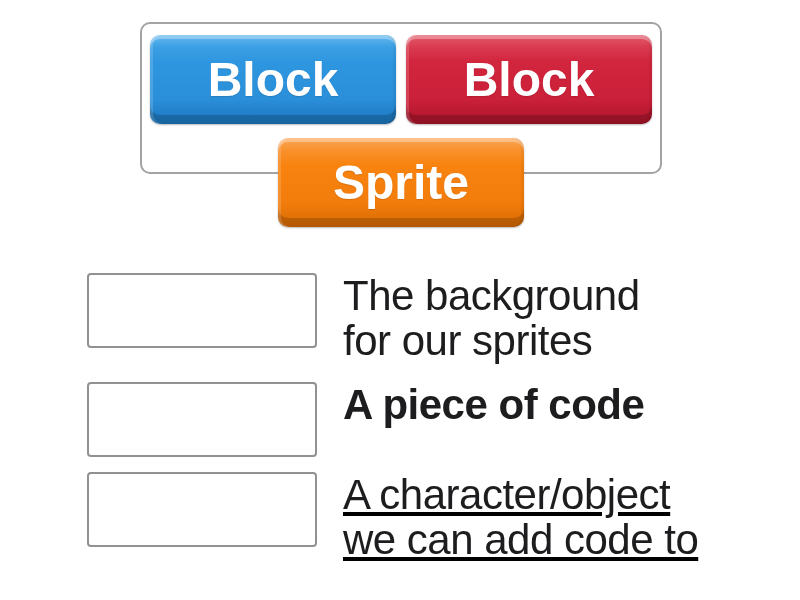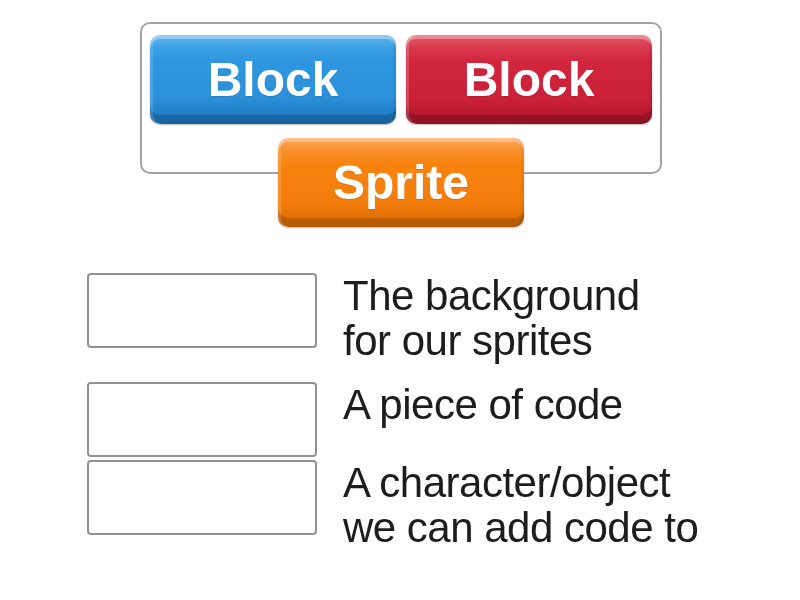--- a/index.html
+++ b/index.html
@@ -26,22 +26,22 @@
       inset -3px 0 0 rgba(0,0,0,0.05),
       inset 0 -9px 0 rgba(0,0,0,0.17),
       0 1px 2px rgba(0,0,0,0.28);
     cursor:grab;user-select:none;
   }
   .match-area{
     position:absolute;left:87px;top:273px;
     display:flex;flex-direction:column;align-items:flex-start;
   }
   .match-row{display:flex;align-items:flex-start;}
-  .match-row.r2{margin-top:19px;}
-  .match-row.r3{margin-top:3px;}
+  .match-row.r2{margin-top:19px;font-weight:bold;}
+  .match-row.r3{margin-top:15px;text-decoration:underline;}
   .drop-zone{
     width:230px;height:75px;box-sizing:border-box;flex:0 0 auto;
     border:2px solid #919191;border-radius:4px;background:#ffffff;
   }
   .definition{
     margin-left:26px;font-size:42px;line-height:45px;color:#1d1d1f;
     white-space:pre-line;letter-spacing:-0.5px;
   }
 </style>
 </head>

